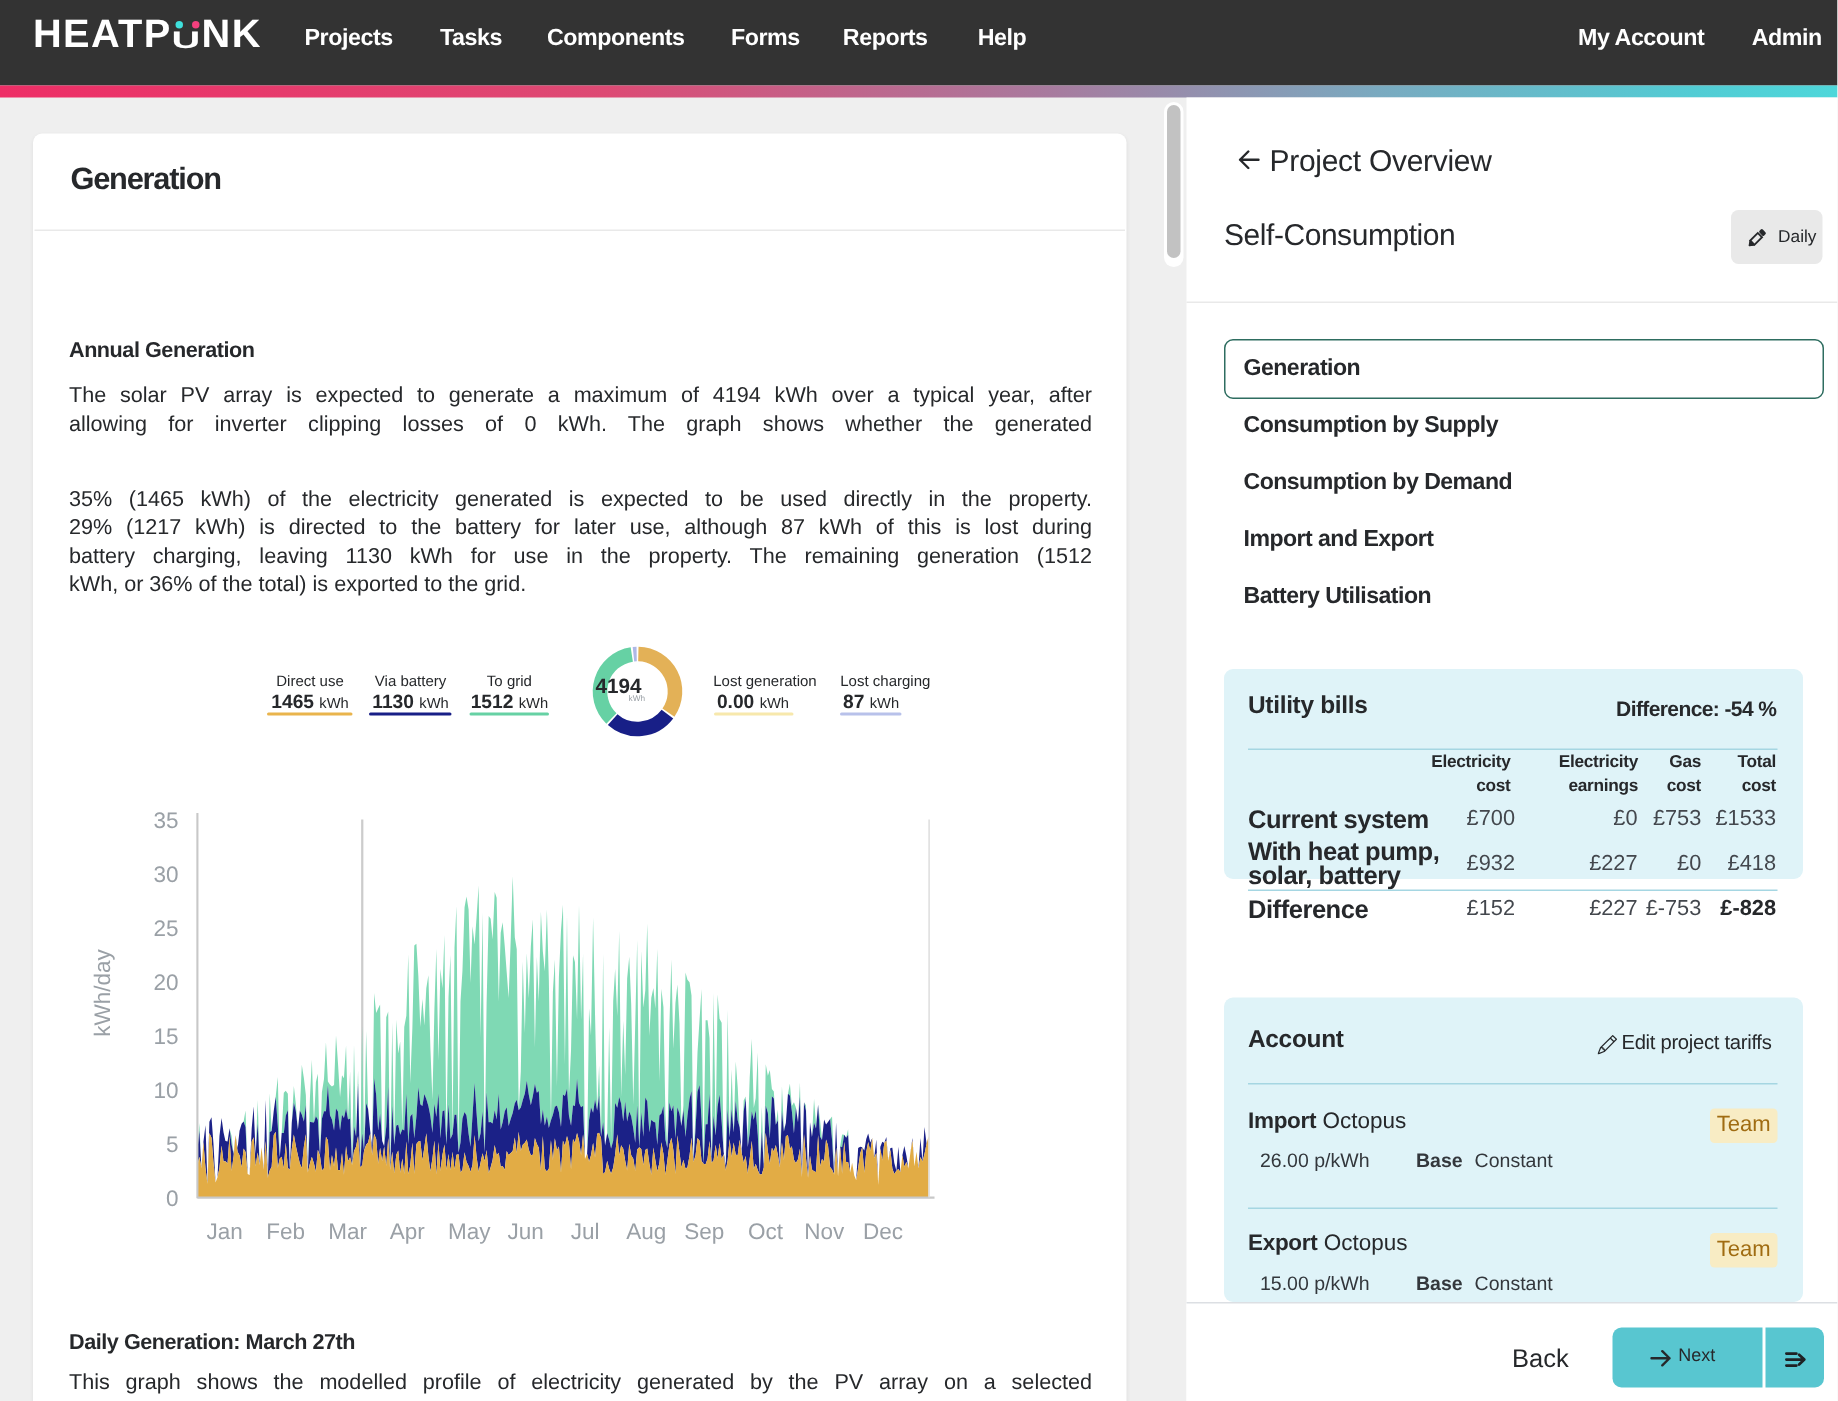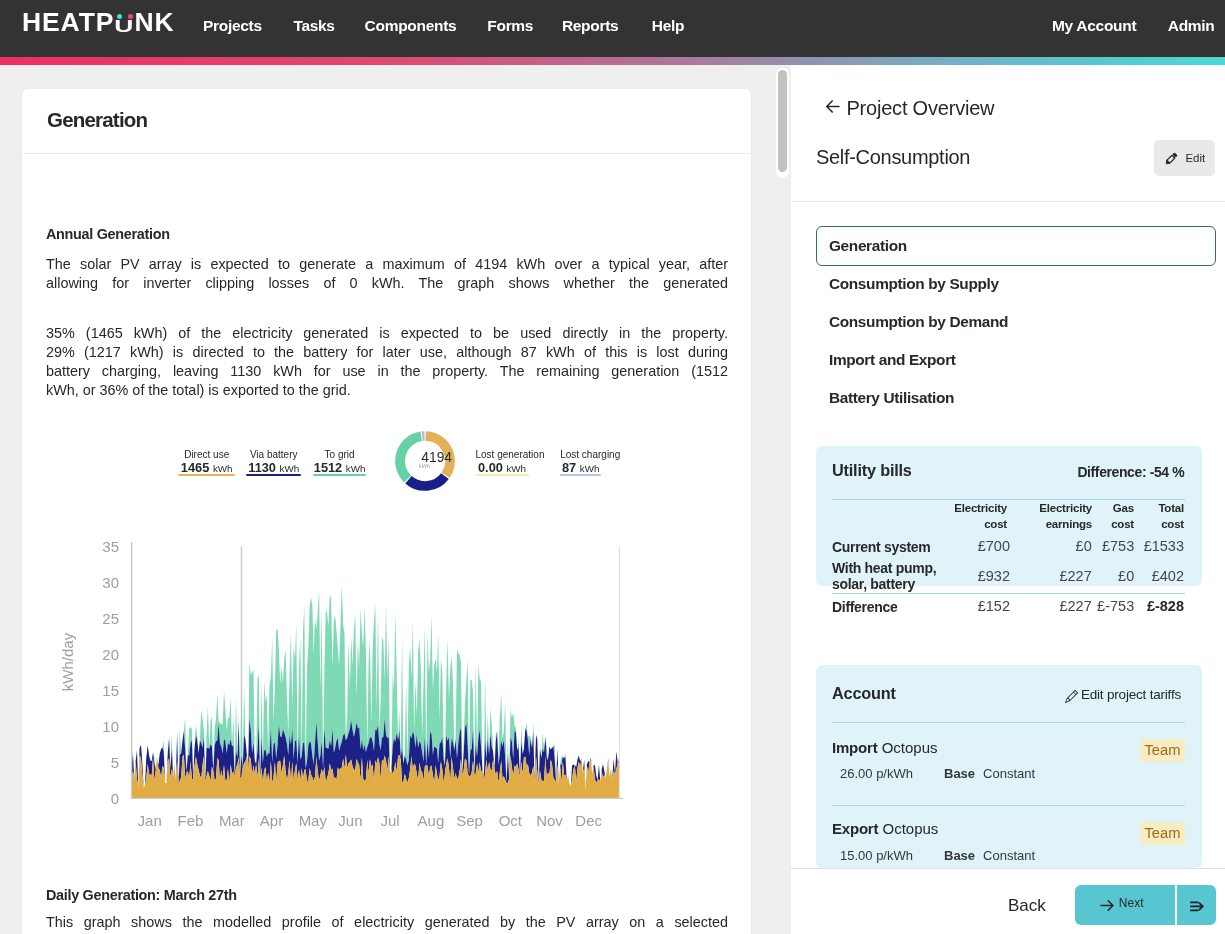--- a/index.html
+++ b/index.html
@@ -22,40 +22,40 @@
 .para{position:absolute;left:46px;width:682px;font-size:14.4px;line-height:19.2px;color:#26282b}
 .jline{text-align:justify;height:19.2px;overflow:hidden}
 .jline::after{content:"";display:inline-block;width:100%}
 .h-daily{position:absolute;left:46px;top:887.4px;font-size:14.4px;font-weight:700;letter-spacing:-0.3px}
 
 .stat{position:absolute;text-align:center;white-space:nowrap;top:448.8px}
 .stat .lb{font-size:10px;line-height:12px}
 .stat .vl{font-size:12.8px;font-weight:700;line-height:13.9px;margin-top:-0.3px}
 .stat .vl span{font-size:9.8px;font-weight:400}
 .stat .ul{height:2px;border-radius:1px;margin-top:-1.3px}
-.donut-num{position:absolute;left:381px;top:449.8px;width:71px;text-align:right;font-size:13.8px;font-weight:400}
+.donut-num{position:absolute;left:397px;top:449.8px;width:71px;text-align:left;font-size:13.8px;font-weight:700}
 .donut-kwh{position:absolute;left:389px;top:463px;width:71px;text-align:center;font-size:5.5px;color:#9aa0a6}
 
 .sb-track{position:absolute;left:775.5px;top:67.5px;width:13px;height:110px;background:#fff;border-radius:6.5px}
 .sb-thumb{position:absolute;left:777.5px;top:70px;width:9px;height:102px;background:#c2c2c2;border-radius:4.5px}
 
 .rpanel{position:absolute;left:791px;top:65px;width:434px;height:869px;background:#fff}
 .back-link{position:absolute;left:846.4px;top:96.7px;font-size:20px;font-weight:500;letter-spacing:-0.2px}
 .h-self{position:absolute;left:816px;top:146.4px;font-size:20px;font-weight:400;letter-spacing:-0.3px}
 .btn-edit{position:absolute;left:1154px;top:140px;width:60.5px;height:36px;background:#e9e9e9;border-radius:5px}
 .rdiv{position:absolute;left:791px;top:201.3px;width:434px;height:1px;background:#e9e9e9}
 .gen-box{position:absolute;left:816px;top:226.4px;width:400px;height:40px;border:1.5px solid #2e6d60;border-radius:6px;background:#fff}
 .litem{position:absolute;left:829px;font-size:15.4px;font-weight:700;letter-spacing:-0.35px;white-space:nowrap}
 
 .ccard{position:absolute;left:816px;width:386px;background:#dff3f8;border-radius:6px}
 .ccard .title{position:absolute;left:16px;font-size:16.3px;font-weight:700;letter-spacing:-0.2px}
 .cdiv{position:absolute;left:16px;width:353px;height:1px;background:#a5d6e2}
 .badge{position:absolute;width:45px;height:23px;background:#f8ecc4;color:#a06c12;font-size:14.7px;text-align:center;line-height:23px;border-radius:3px}
 .uhead{position:absolute;font-size:11.5px;font-weight:700;text-align:right;line-height:15.9px;letter-spacing:-0.2px}
-.ulab{position:absolute;left:16px;font-size:14px;font-weight:700;line-height:16px;letter-spacing:-0.3px}
+.ulab{position:absolute;left:16px;font-size:17px;font-weight:700;line-height:16px;letter-spacing:-0.3px}
 .uval{position:absolute;font-size:14.5px;color:#43474d;text-align:right}
 .trow{position:absolute;left:16px;font-size:15px}
 .trow b{letter-spacing:-0.2px}
 .tsub{position:absolute;left:24px;font-size:13px;color:#33373c}
 
 .footer{position:absolute;left:791px;top:868.4px;width:434px;height:66px;background:#fff;border-top:1px solid #dcdfe3}
 .btn-next{position:absolute;left:1075px;top:885.3px;width:100px;height:39.3px;background:#58c6d0;border-radius:6px 0 0 6px}
 .btn-next2{position:absolute;left:1177px;top:885.3px;width:39px;height:39.3px;background:#58c6d0;border-radius:0 6px 6px 0}
 .back-txt{position:absolute;left:1008px;top:895.9px;font-size:17px;font-weight:500}
 </style>
@@ -171,21 +171,21 @@
 <div class="back-link">Project Overview</div>
 <div class="h-self">Self-Consumption</div>
 <div class="btn-edit"></div>
 <svg class="abs" style="left:1162.5px;top:150px" width="17" height="17" viewBox="0 0 17 17">
     <g transform="rotate(-45 8.5 8.5)" stroke="#26282b">
       <path d="M3.6 6.6 L1.0 8.5 L3.6 10.4 Z" fill="#26282b" stroke-width="0.9" stroke-linejoin="round"></path>
       <rect x="3.9" y="6.5" width="7.1" height="4" fill="none" stroke-width="1.25"></rect>
       <rect x="11.9" y="6.3" width="3.1" height="4.4" rx="1" fill="#26282b" stroke="none"></rect>
     </g>
   </svg>
-<div class="abs" style="left:1185.4px;top:151.5px;font-size:11.5px;font-weight:500">Edit</div>
+<div class="abs" style="left:1185.4px;top:151.5px;font-size:11.5px;font-weight:500">Daily</div>
 <div class="rdiv"></div>
 <div class="gen-box"></div>
 <div class="litem" style="top:236.8px">Generation</div>
 <div class="litem" style="top:274.5px">Consumption by Supply</div>
 <div class="litem" style="top:312.7px">Consumption by Demand</div>
 <div class="litem" style="top:350.9px">Import and Export</div>
 <div class="litem" style="top:389.1px">Battery Utilisation</div>
 
 <div class="ccard" style="top:446px;height:140px">
  <div class="title" style="top:15px">Utility bills</div>
@@ -197,21 +197,21 @@
  <div class="uhead" style="top:55px;right:18px">Total<br>cost</div>
  <div class="ulab" style="top:92.8px">Current system</div>
  <div class="uval" style="top:91.6px;right:192px">£700</div>
  <div class="uval" style="top:91.6px;right:110.3px">£0</div>
  <div class="uval" style="top:91.6px;right:67.8px">£753</div>
  <div class="uval" style="top:91.6px;right:18px">£1533</div>
  <div class="ulab" style="top:114.2px;width:135px">With heat pump, solar, battery</div>
  <div class="uval" style="top:122.4px;right:192px">£932</div>
  <div class="uval" style="top:122.4px;right:110.3px">£227</div>
  <div class="uval" style="top:122.4px;right:67.8px">£0</div>
- <div class="uval" style="top:122.4px;right:18px">£402</div>
+ <div class="uval" style="top:122.4px;right:18px">£418</div>
  <div class="cdiv" style="top:146.7px"></div>
  <div class="ulab" style="top:153.2px">Difference</div>
  <div class="uval" style="top:152.1px;right:192px">£152</div>
  <div class="uval" style="top:152.1px;right:110.3px">£227</div>
  <div class="uval" style="top:152.1px;right:67.8px">£-753</div>
  <div class="uval" style="top:152.1px;right:18px;font-weight:700;color:#26282b">£-828</div>
 </div>
 
 <div class="ccard" style="top:665px;height:203px">
  <div class="title" style="top:18.7px">Account</div>

